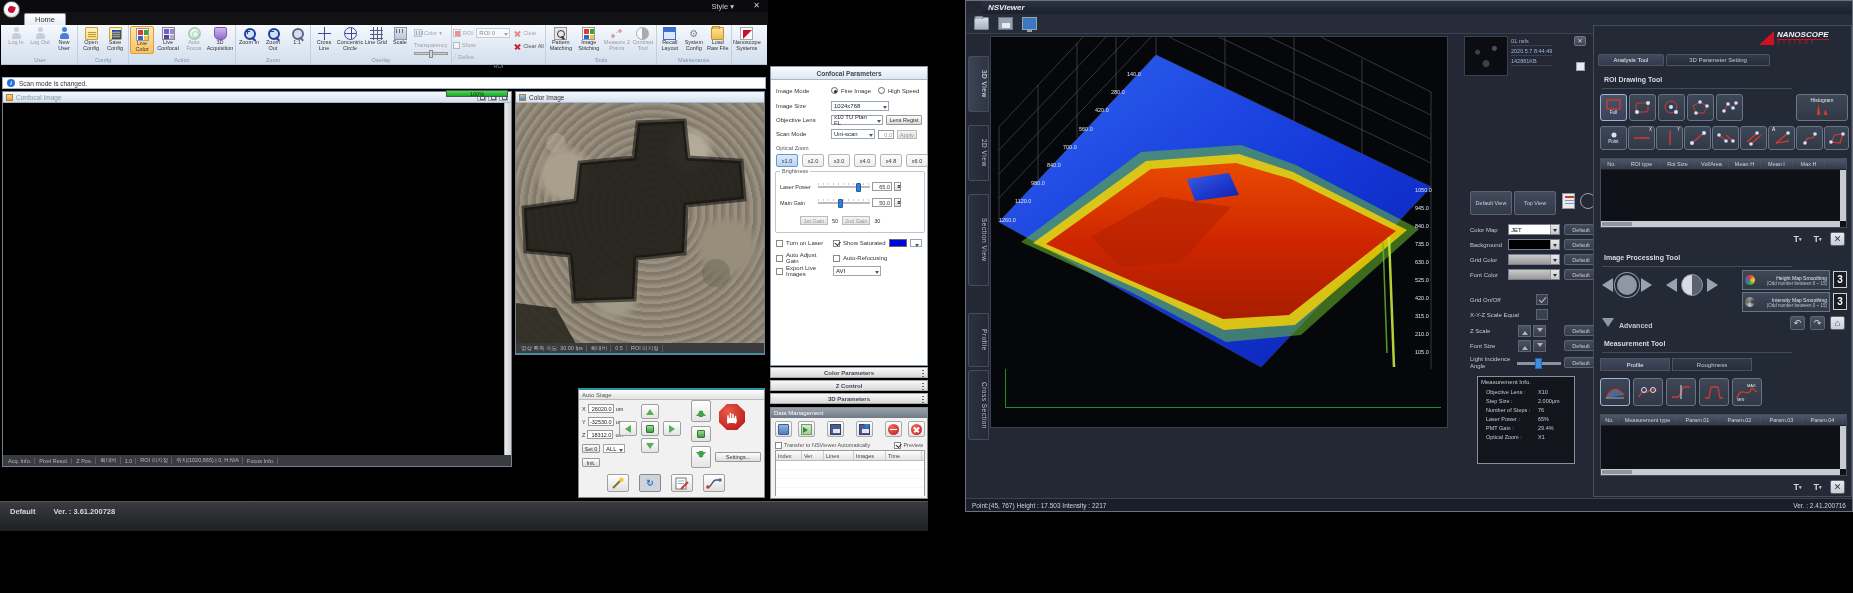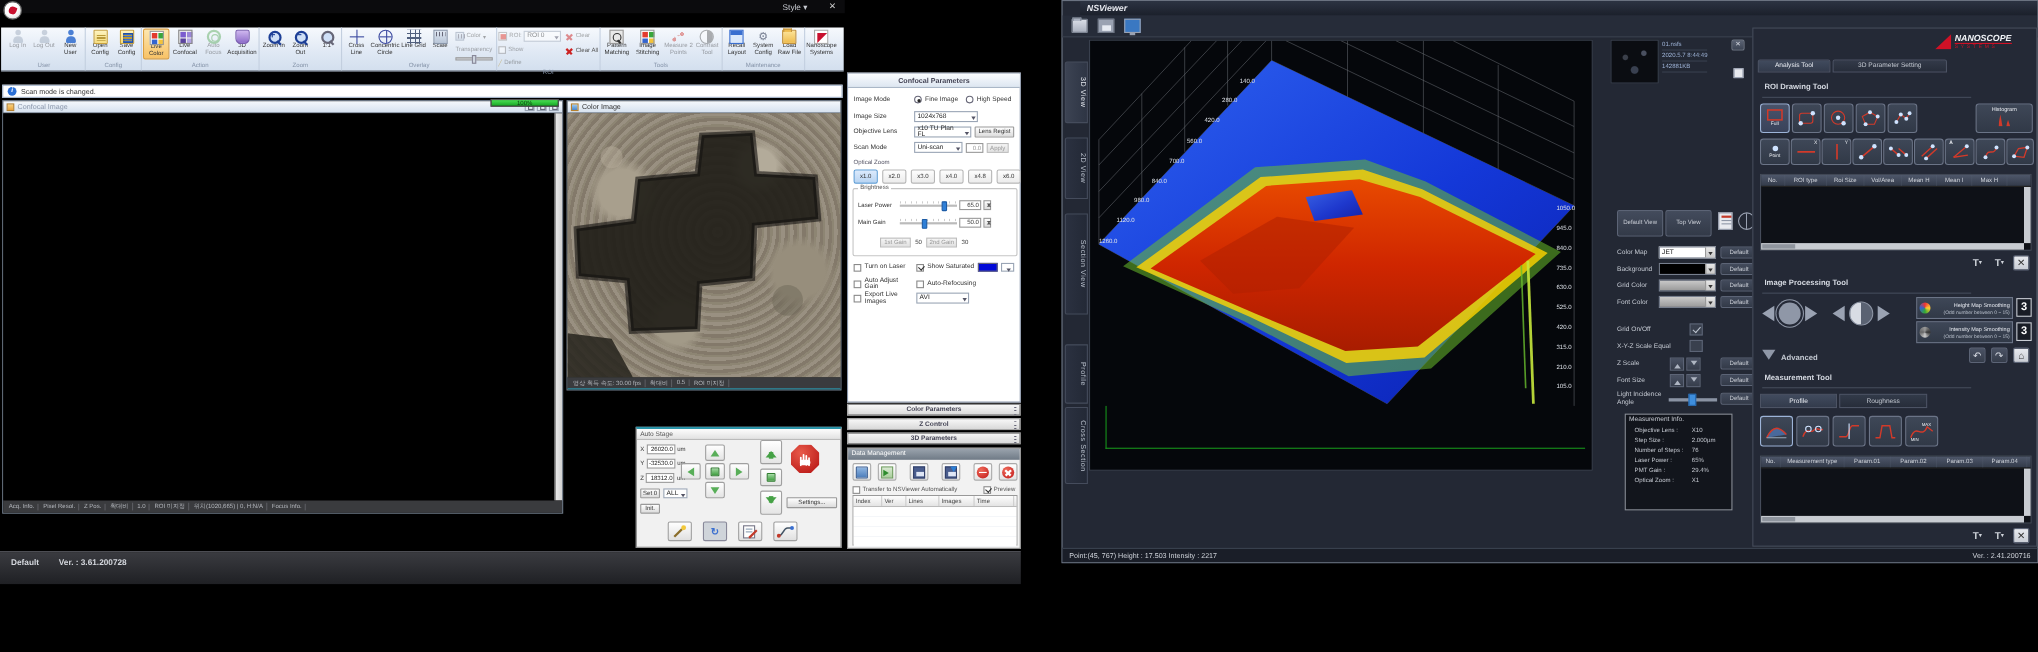--- a/index.html
+++ b/index.html
@@ -248,20 +248,23 @@
 </head>
 <body>
 
 <div id="lwin">
   <div id="lclient"></div>
   <div id="ltitle">
     <span class="ltxt abs" style="right:34px;top:2px;"><span>Style</span> <span>▾</span></span>
     <span id="lclose" class="abs" style="right:8px;top:1px;">✕</span>
   </div>
   <div id="appicon"></div>
+  <div id="ltabs">
+    <div id="hometab">Home</div>
+  </div>
   <div id="ribbon">
     <div class="rgroup" style="margin-left:2px;">
       <div class="btns">
         <div class="rbtn dis">
             <span class="ic ic-person"></span>
             <span>Log In</span>
           </div>
         <div class="rbtn dis">
             <span class="ic ic-person"></span>
             <span>Log Out</span>

